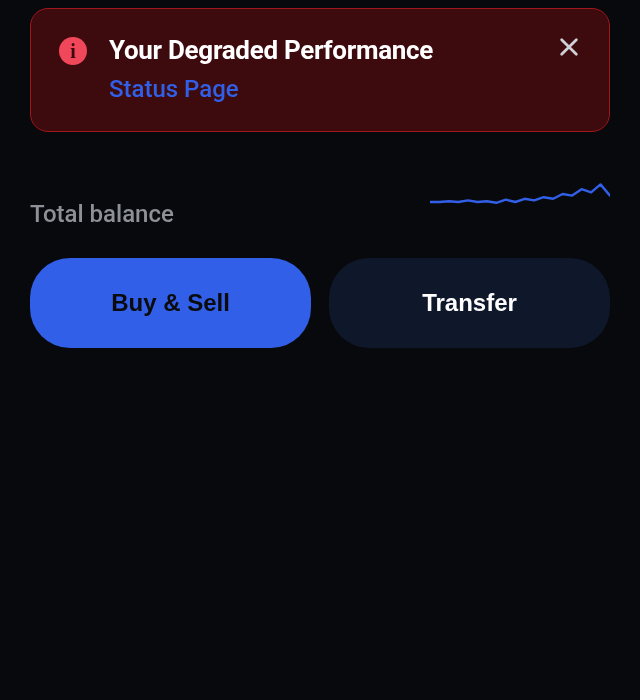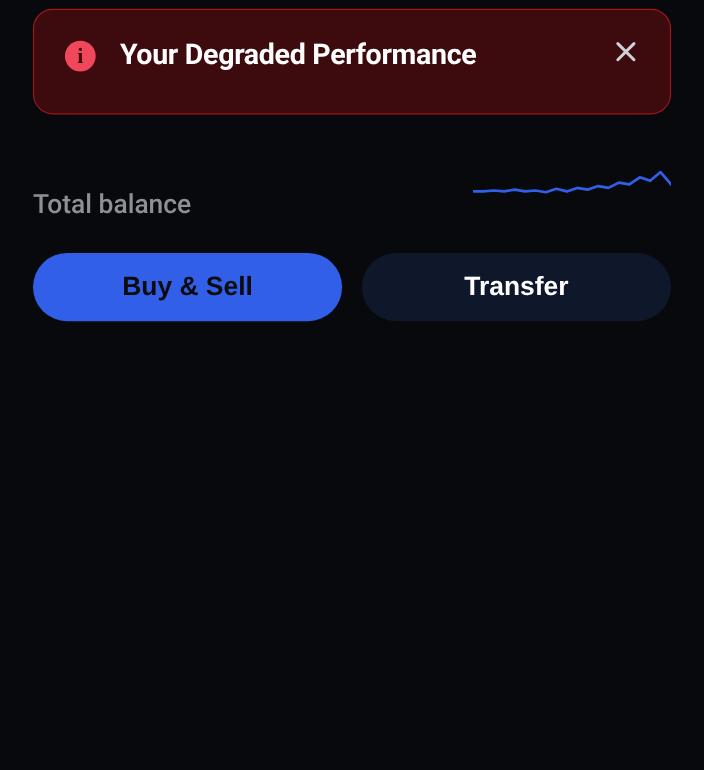--- a/index.html
+++ b/index.html
@@ -126,21 +126,21 @@
   .spark svg { width: 100%; height: 100%; }
 
   
   .actions {
     margin-top: 26px;
     display: flex;
     gap: 18px;
   }
   .btn {
     flex: 1 1 0;
-    height: 62px;
+    height: 90px;
     border-radius: 40px;
     border: none;
     font-size: 24px;
     font-weight: 600;
     cursor: pointer;
     display: flex;
     align-items: center;
     justify-content: center;
   }
   .btn-primary {
@@ -156,20 +156,21 @@
 <body>
 
 <div class="screen">
 
   <div class="alert">
     <div class="alert-icon-wrap">
       <div class="alert-icon">i</div>
     </div>
     <div class="alert-body">
       <div class="alert-title">Your Degraded Performance</div>
+      <div class="alert-link">Status Page</div>
     </div>
     <button class="alert-close">
       <svg viewBox="0 0 24 24">
         <path d="M4 4 L20 20 M20 4 L4 20" stroke="currentColor" stroke-width="3" stroke-linecap="round" fill="none"></path>
       </svg>
     </button>
   </div>
 
   <div class="balance-area">
     <div class="balance-left">

